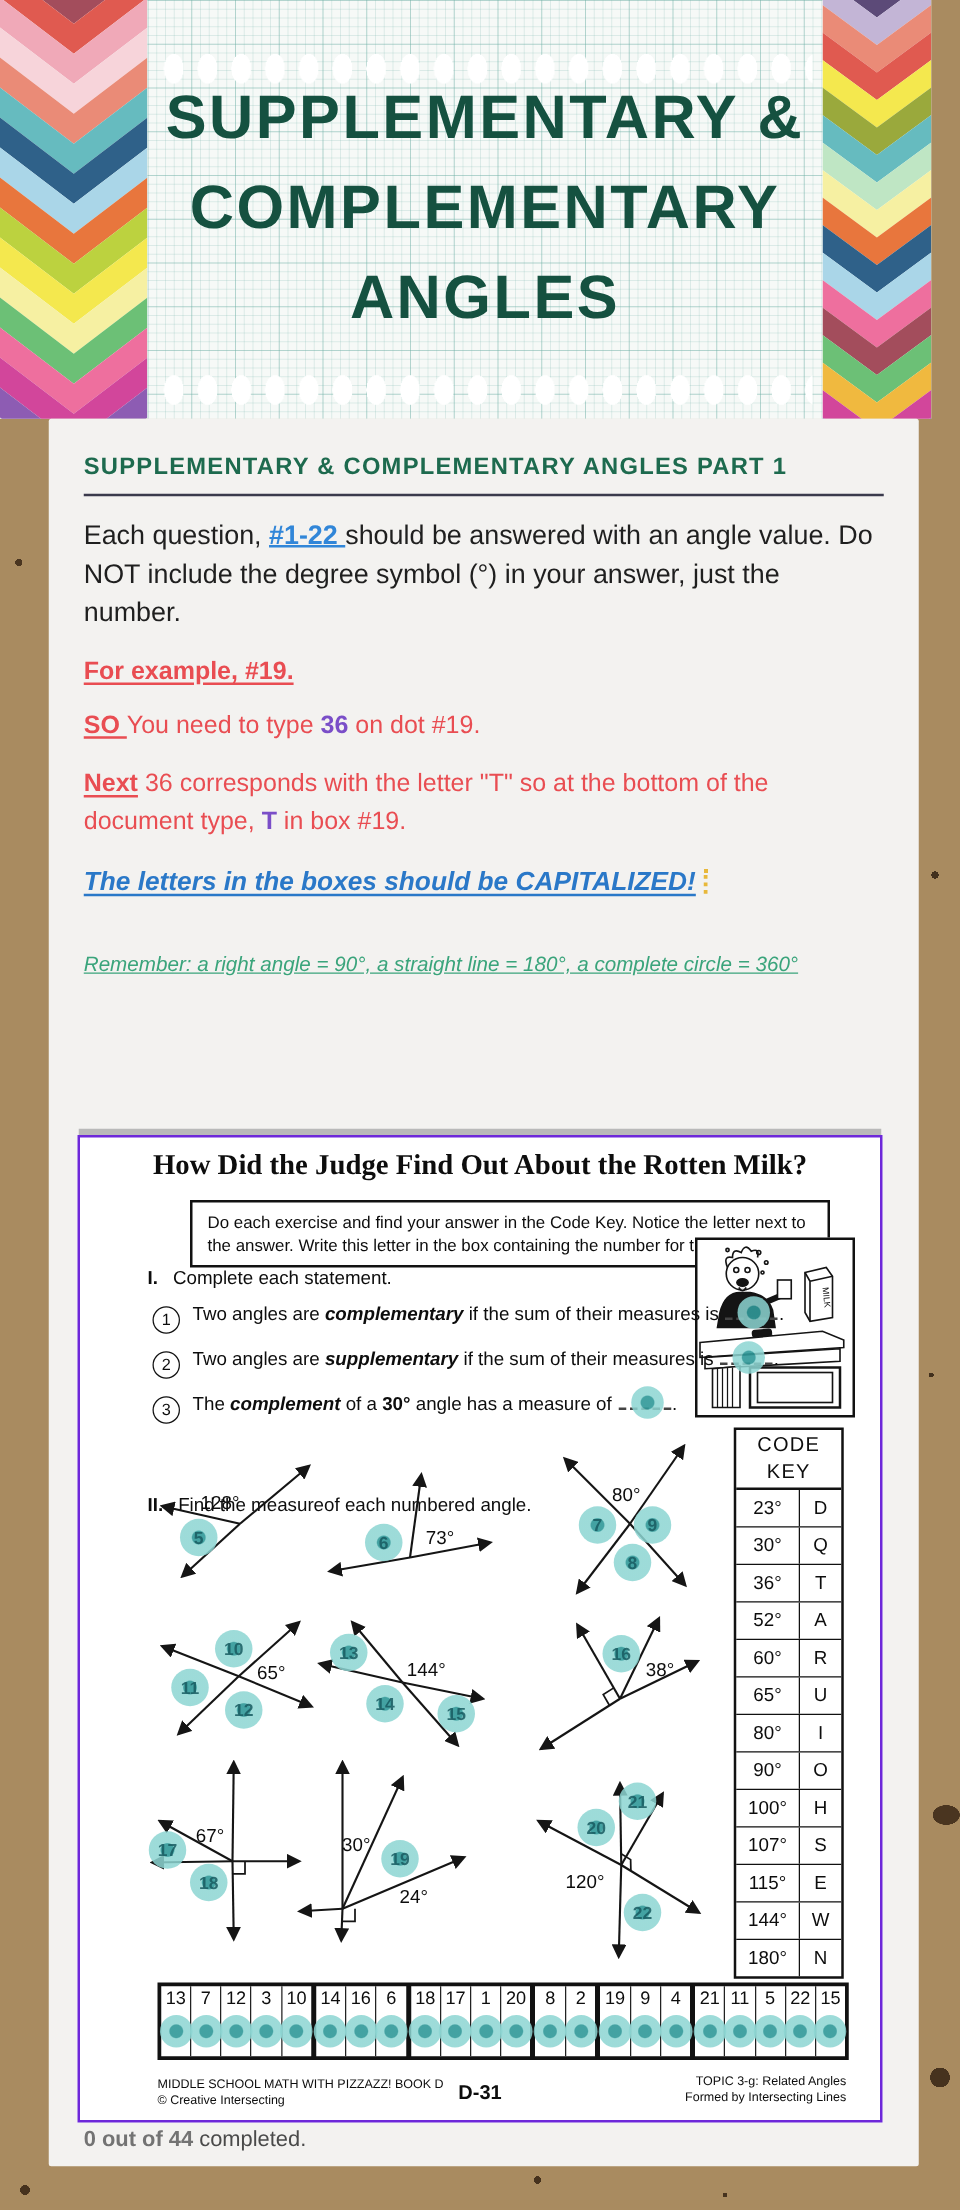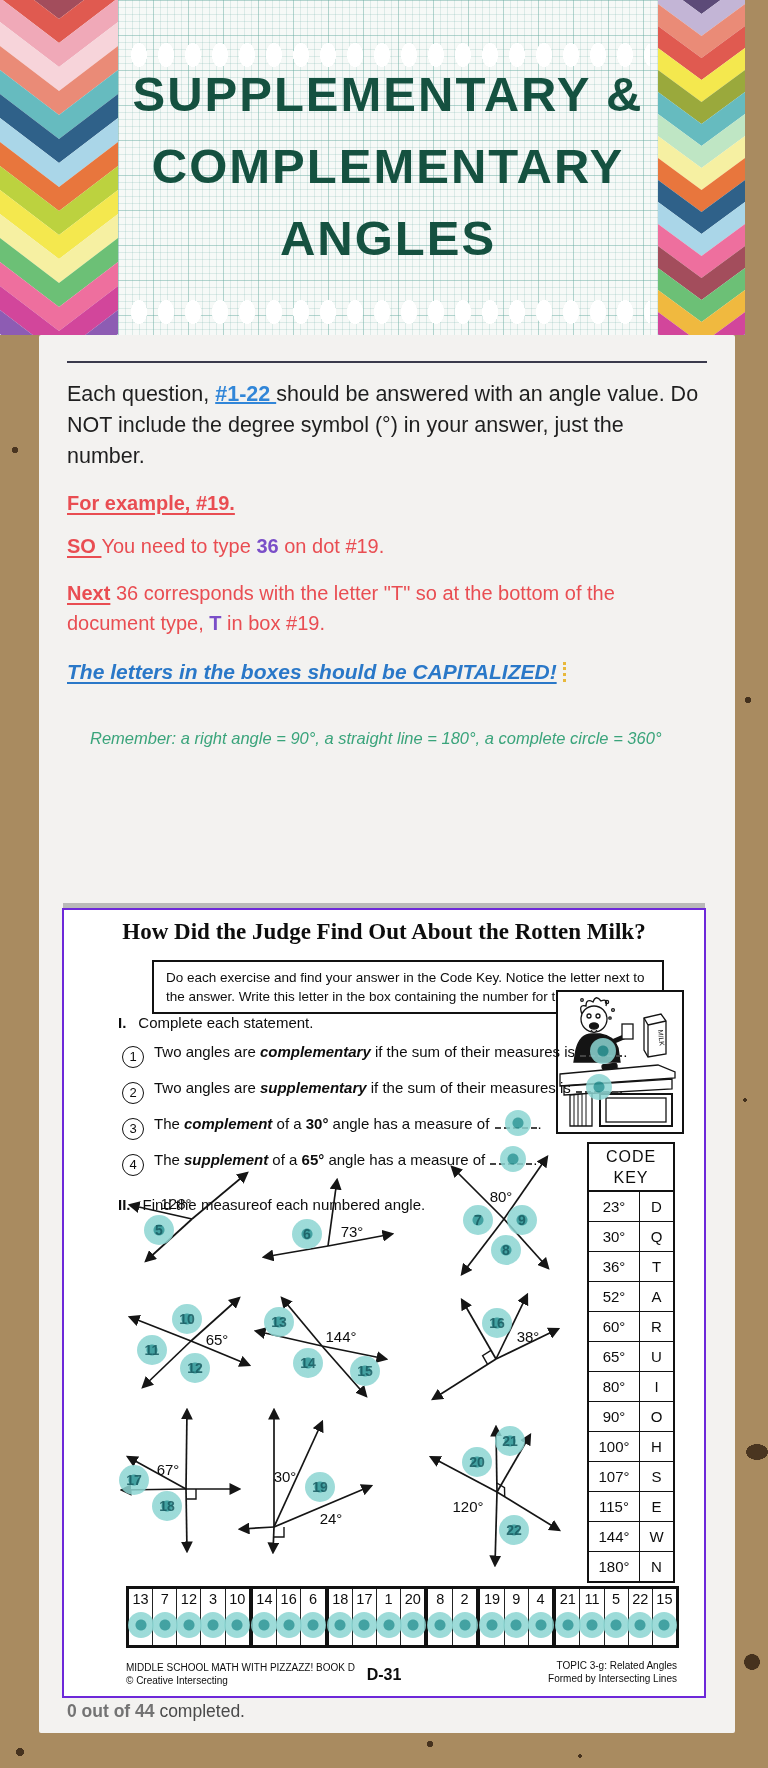--- a/index.html
+++ b/index.html
@@ -48,21 +48,21 @@
   .purple{color:#7a4ec8;font-weight:bold;}
   .bold{font-weight:bold;}
   .u{text-decoration:underline;text-decoration-thickness:2px;text-underline-offset:3px;}
   .p2{margin-top:20px;font-size:20px;font-weight:bold;}
   .p3{margin-top:20px;font-size:20px;}
   .p4{margin-top:20px;font-size:20px;}
   .p5{margin-top:20px;font-size:20px;line-height:30px;}
   .p6{margin-top:22px;font-size:21px;font-weight:bold;font-style:italic;}
   .caret{display:inline-block;width:0;height:20px;border-right:3px dotted #e8b83a;margin-left:6px;vertical-align:-3px;}
   .p7{margin-top:42px;font-size:16.5px;line-height:25px;color:#3aa47b;font-style:italic;}
-  .p7 span{margin-left:23px;}
+  .p7 span{text-decoration:underline;}
   
   .ws{position:absolute;left:23px;top:573px;width:640px;height:786px;background:#ffffff;
     border:2px solid #6d28d9;box-shadow:0 -6px 0 -1px #b9b9b9;color:#0d0d0d;}
   .ws-title{position:absolute;top:9px;left:0;width:100%;text-align:center;
     font-family:"Liberation Serif",serif;font-weight:bold;font-size:23px;}
   .instr{position:absolute;left:88px;top:50px;width:484px;border:2px solid #111;
     font-size:13.5px;line-height:19px;padding:6px 12px;}
   .part-line{position:absolute;left:54px;font-size:15px;}
   .part-label{font-weight:bold;margin-right:12px;}
   .item{position:absolute;left:58px;font-size:15px;white-space:nowrap;}
@@ -155,20 +155,21 @@
         <use href="#chvR" y="246" fill="#a34d5c"></use>
       <use href="#chvR" y="268" fill="#6cc076"></use>
         <use href="#chvR" y="290" fill="#f0b93f"></use>
       <use href="#chvR" y="312" fill="#d2469b"></use>
         <use href="#chvR" y="334" fill="#8d5cb3"></use>
     </svg>
   </div>
 
   <div class="card">
     <div class="card-text">
+      <h2 class="sec-head">SUPPLEMENTARY &amp; COMPLEMENTARY ANGLES PART 1</h2>
       <div class="rule"></div>
       <p class="p1"><span>Each question, </span><span class="link">#1-22 </span><span>should be answered with an angle value. Do NOT include the degree symbol (°) in your answer, just the number.</span></p>
       <p class="p2 red u">For example, #19. </p>
       <p class="p4 red"><span class="bold u">SO </span><span> You need to type </span><span class="purple">36</span><span> on dot #19.</span></p>
       <p class="p5 red"><span class="bold u">Next</span><span> 36 corresponds with the letter "T" so at the bottom of the document type, </span><span class="purple">T</span><span> in box #19.</span></p>
       <p class="p6 blue"><span class="u">The letters in the boxes should be CAPITALIZED!</span><span class="caret"></span></p>
       <p class="p7"><span>Remember: a right angle = 90°, a straight line = 180°, a complete circle = 360°</span></p>
     </div>
 
     <div class="ws">
@@ -208,23 +209,20 @@
 
       <div class="item" style="top:133px">
         <span class="circ">1</span><span>Two angles are </span><b class="bi">complementary</b><span> if the sum of their measures is </span><b class="bd"></b><span></span><span class="blank"><span class="dot item-dot"></span></span><span>.</span>
       </div>
       <div class="item" style="top:169px">
         <span class="circ">2</span><span>Two angles are </span><b class="bi">supplementary</b><span> if the sum of their measures is </span><b class="bd"></b><span></span><span class="blank"><span class="dot item-dot"></span></span><span>.</span>
       </div>
       <div class="item" style="top:205px">
         <span class="circ">3</span><span>The </span><b class="bi">complement</b><span> of a </span><b class="bd">30°</b><span> angle has a measure of </span><span class="blank"><span class="dot item-dot"></span></span><span>.</span>
       </div>
-      <div class="item" style="top:241px">
-        <span class="circ">4</span><span>The </span><b class="bi">supplement</b><span> of a </span><b class="bd">65°</b><span> angle has a measure of </span><span class="blank"><span class="dot item-dot"></span></span><span>.</span>
-      </div>
 
       <div class="part-line" style="top:286px"><span class="part-label">II.</span><span>Find the measureof each numbered angle.</span></div>
 
       <svg class="dg-svg" width="620" height="420" viewBox="0 0 620 420">
         <defs>
           <marker id="ah" viewBox="0 0 10 10" refX="8" refY="5" markerWidth="7" markerHeight="7" orient="auto-start-reverse">
             <path d="M0,0 L10,5 L0,10 Z" fill="#151515"></path>
           </marker>
         </defs>
         <g stroke="#151515" stroke-width="1.7" fill="none">

